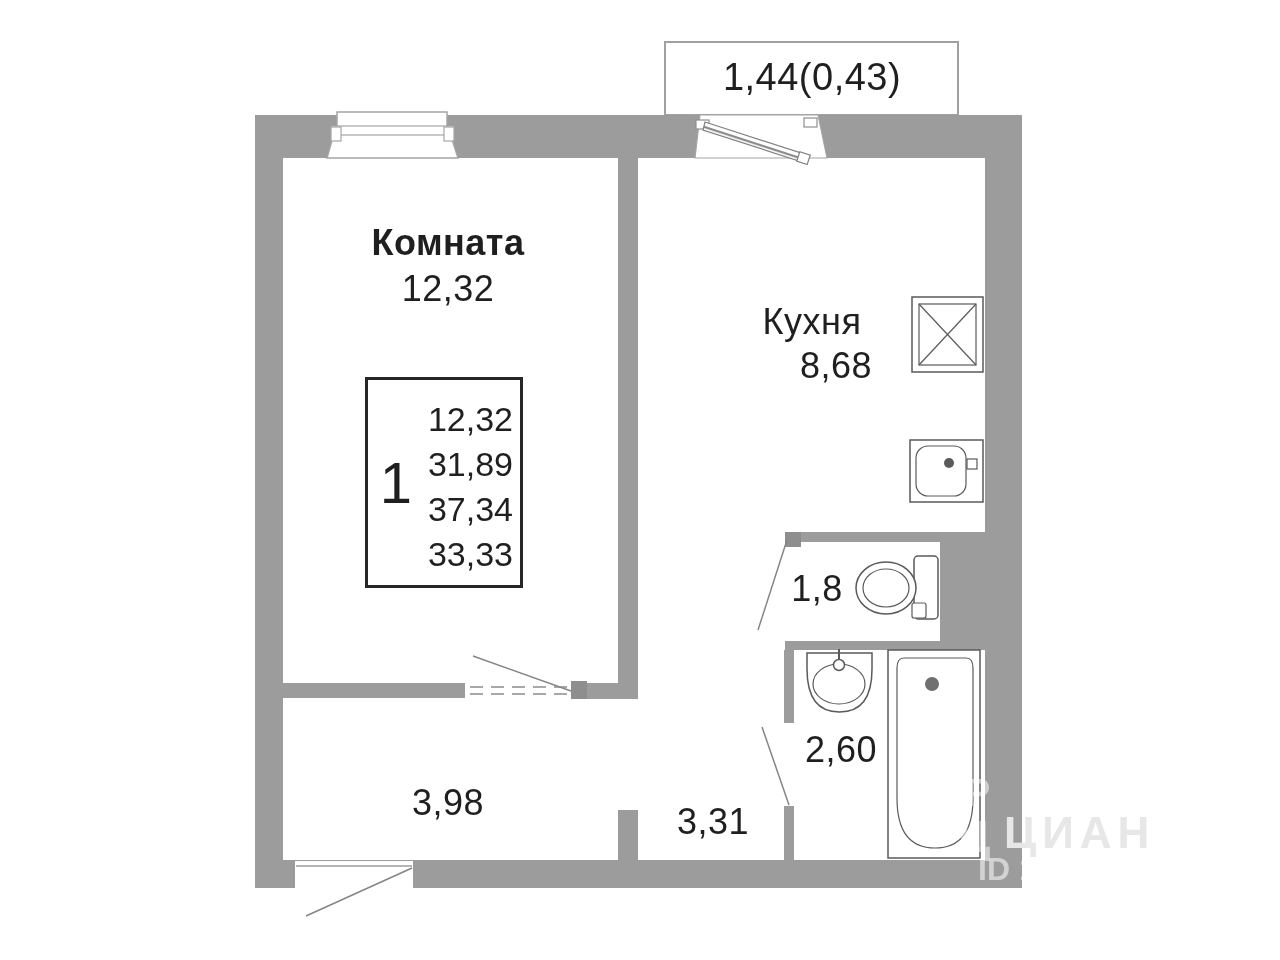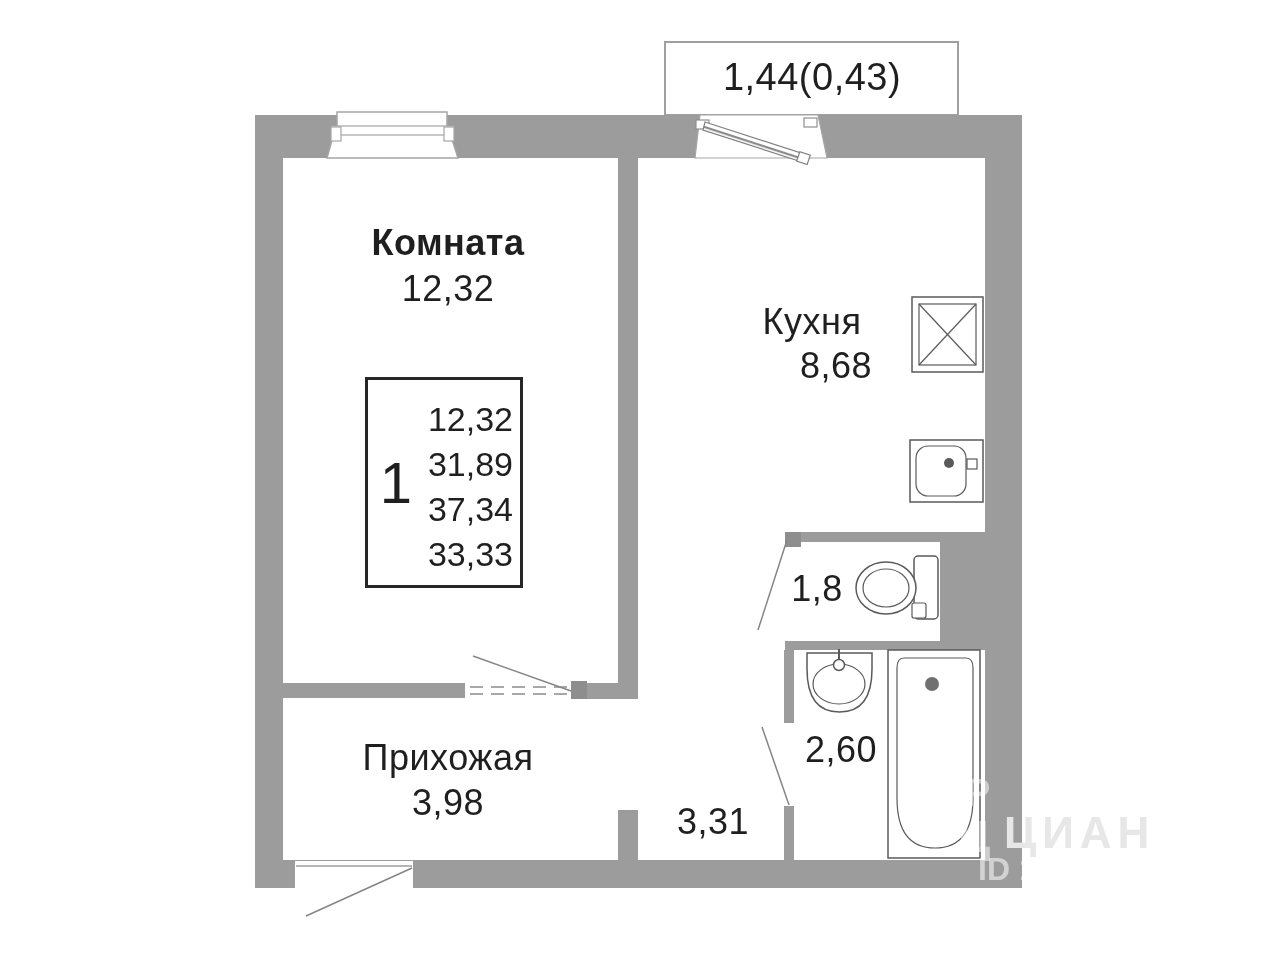--- a/index.html
+++ b/index.html
@@ -134,21 +134,20 @@
   <div class="lbl" style="left:448px;top:243px;font-weight:bold;">Комната</div>
   <div class="lbl" style="left:448px;top:289px;">12,32</div>
 
   <div class="lbl" style="left:812px;top:322px;">Кухня</div>
   <div class="lbl" style="left:836px;top:366px;">8,68</div>
 
   <div class="lbl" style="left:817px;top:589px;">1,8</div>
   <div class="lbl" style="left:841px;top:750px;">2,60</div>
   <div class="lbl" style="left:713px;top:822px;">3,31</div>
 
-  <div class="lbl" style="left:448px;top:758px;">Прихожая</div>
   <div class="lbl" style="left:448px;top:803px;">3,98</div>
 
   <div class="info-box">
     <div class="count">1</div>
     <div class="vals">
       <div>12,32</div>
       <div>31,89</div>
       <div>37,34</div>
       <div>33,33</div>
     </div>

